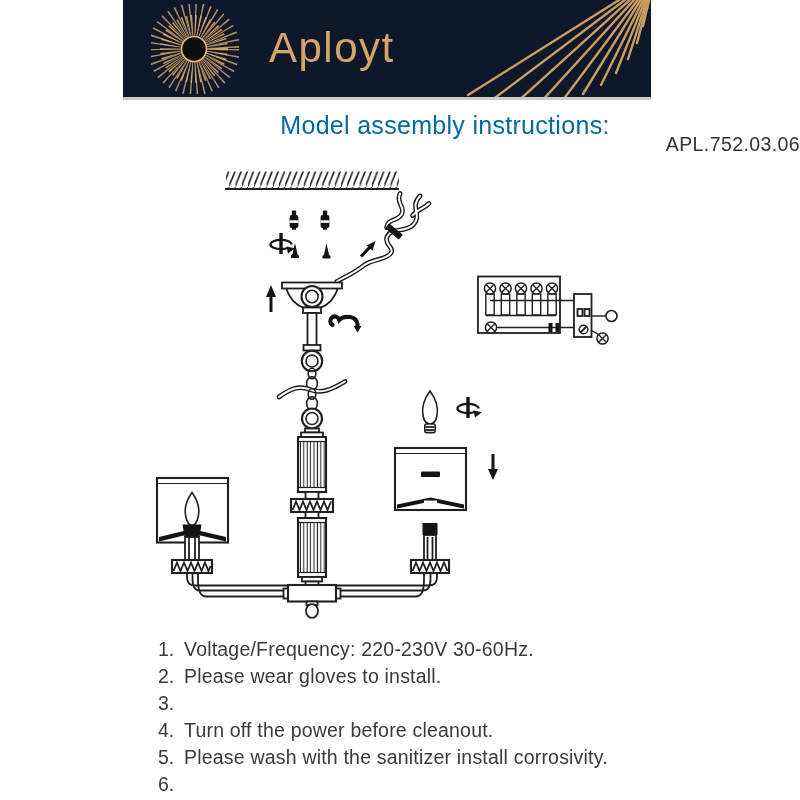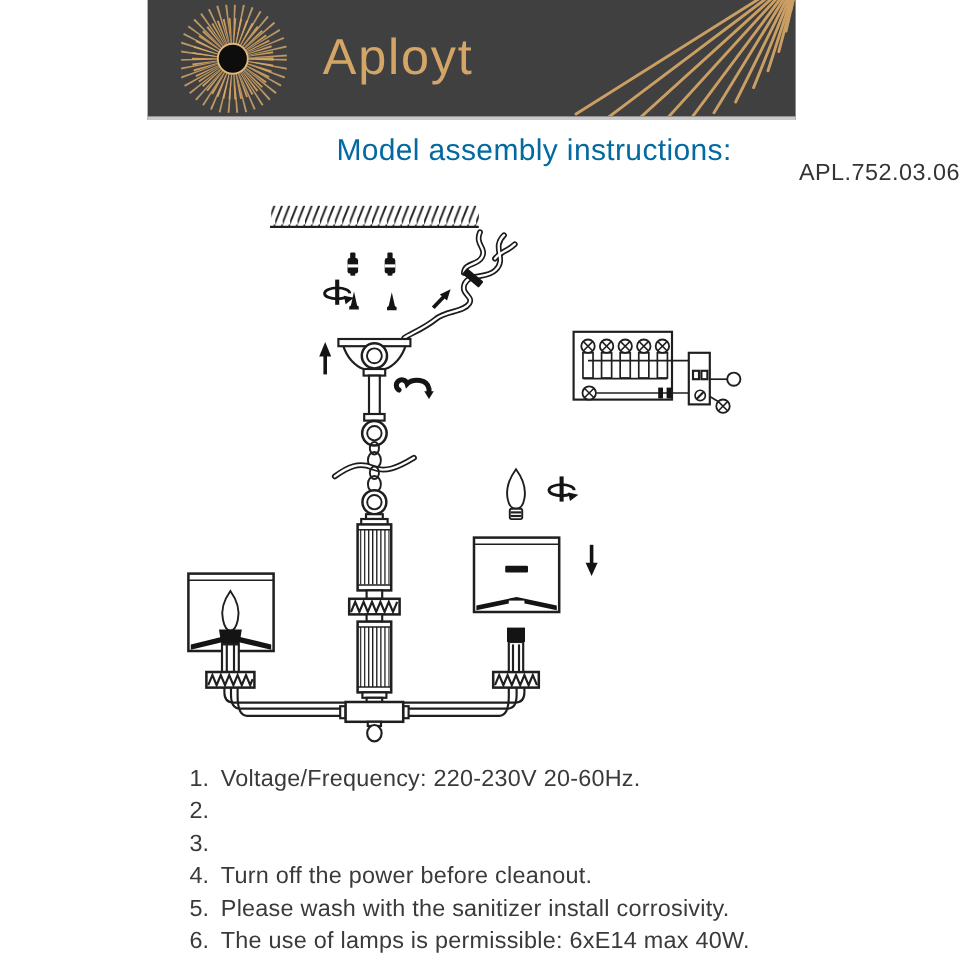--- a/index.html
+++ b/index.html
@@ -3,21 +3,21 @@
 <meta charset="utf-8">
 <style>
   html,body{margin:0;padding:0;}
   body{
     width:800px;height:800px;position:relative;background:#ffffff;
     font-family:"Liberation Sans", sans-serif;overflow:hidden;
   }
   
   .banner{
     position:absolute;left:123px;top:0;width:528px;height:97px;
-    background:#404040;overflow:hidden;border-bottom:3px solid #c9c9c9;padding-left:12px;
+    background:#0f172a;overflow:hidden;border-bottom:3px solid #c9c9c9;
   }
   .logo-svg{position:absolute;left:28px;top:4px;}
   .brand{
     position:absolute;left:146px;top:24px;font-size:42px;font-weight:400;
     color:#d3a566;letter-spacing:1.5px;
   }
   .rays-svg{position:absolute;right:0;top:0;}
   
   .title1{position:absolute;top:111px;left:0;width:100%;text-align:center;
     font-size:25px;color:#0369a1;letter-spacing:.3px;margin-left:45px;}
@@ -283,33 +283,33 @@
     <line x1="591.5" y1="316" x2="606" y2="316" class="s t14"></line>
     <circle cx="611.5" cy="316" r="5.5" class="sw t16"></circle>
     <line x1="591.5" y1="330.5" x2="598.5" y2="334.5" class="s t14"></line>
     <use href="#lampx" x="602.5" y="338.5"></use>
   </g>
 </svg>
 
 <div class="instructions">
   <div class="row">
     <span class="num">1.</span>
-    <span class="txt">Voltage/Frequency: 220-230V 20-60Hz.</span>
+    <span class="txt">Voltage/Frequency: 220-230V 30-60Hz.</span>
   </div>
   <div class="row">
     <span class="num">2.</span>
+    <span class="txt">Please wear gloves to install.</span>
   </div>
   <div class="row">
     <span class="num">3.</span>
   </div>
   <div class="row">
     <span class="num">4.</span>
     <span class="txt">Turn off the power before cleanout.</span>
   </div>
   <div class="row">
     <span class="num">5.</span>
     <span class="txt">Please wash with the sanitizer install corrosivity.</span>
   </div>
   <div class="row">
     <span class="num">6.</span>
-    <span class="txt">The use of lamps is permissible: 6xE14 max 40W.</span>
   </div>
 </div>
 
 </body></html>

